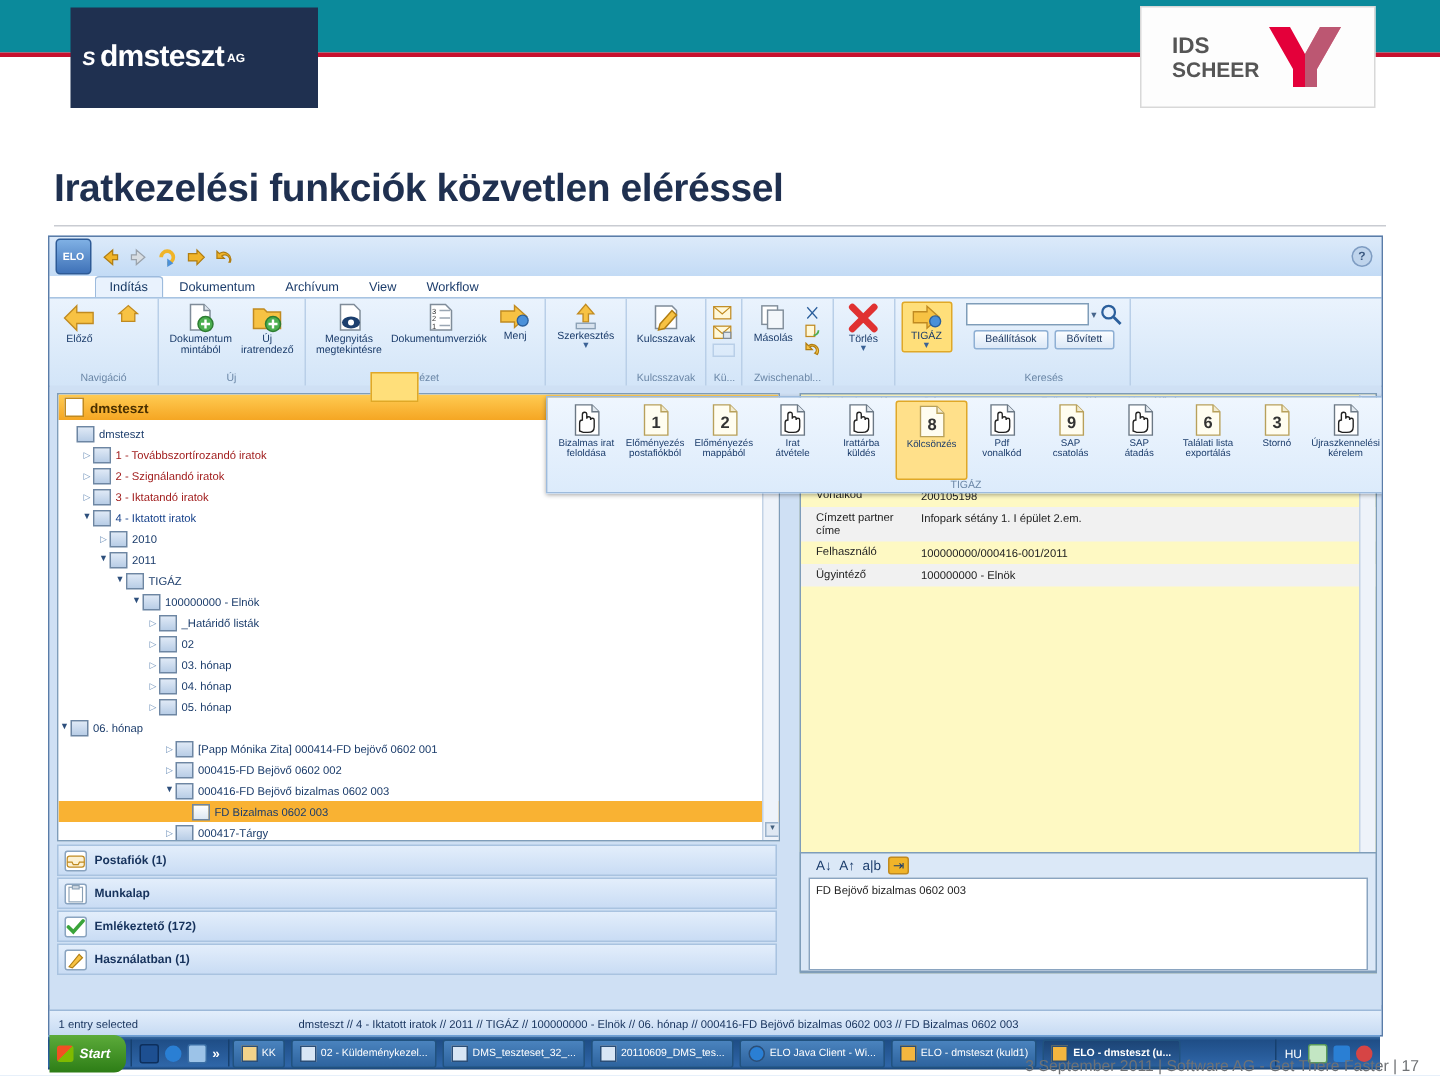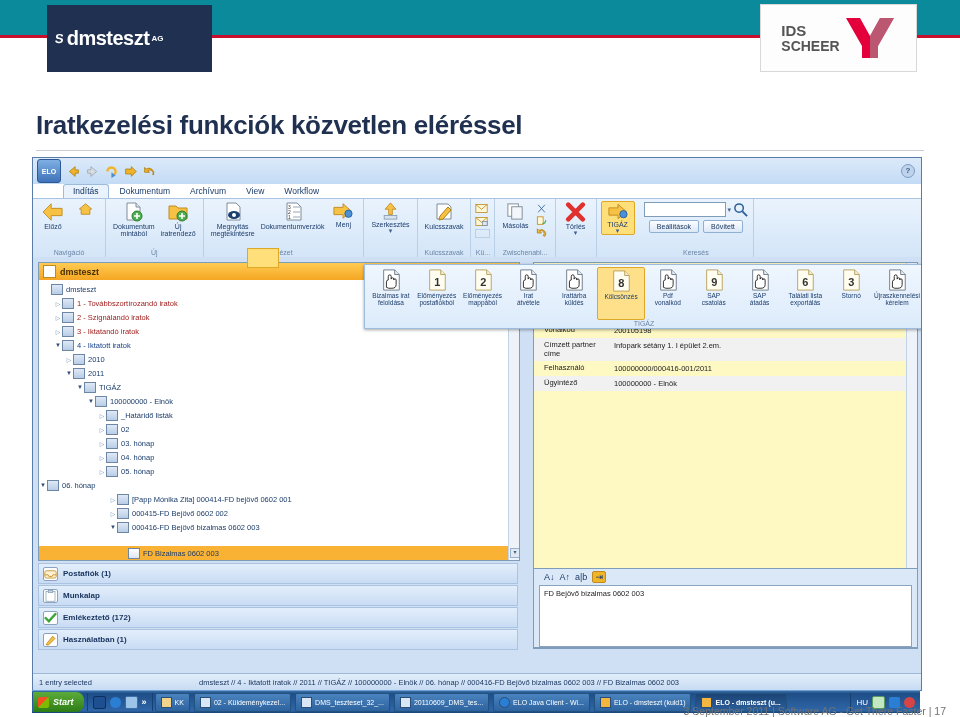--- a/index.html
+++ b/index.html
@@ -183,21 +183,21 @@
   .statusbar .left{width:160px;padding-left:6px;}
   .statusbar .path{flex:1;white-space:nowrap;overflow:hidden;}
 
   
   .taskbar{
     position:absolute;left:32px;bottom:4px;width:888px;height:22px;
     background:linear-gradient(#3a6ea5,#1f4e87 12%,#2f66a8 90%,#16406f);
     display:flex;align-items:center;border-top:1px solid #6ea0d6;
   }
   .startbtn{
-    height:20px;margin:1px 3px 1px 1px;padding:0 10px 0 5px;
+    height:25px;margin:1px 3px 1px 1px;padding:0 10px 0 5px;
     background:linear-gradient(#5cab3a,#2d7d16);border-radius:0 8px 8px 0;
     display:flex;align-items:center;color:#fff;font-size:9px;font-weight:bold;font-style:italic;
   }
   .startbtn .flag{width:11px;height:11px;margin-right:4px;background:
      linear-gradient(135deg,#f25022 50%,#7fba00 50%);border-radius:2px;}
   .quicklaunch{display:flex;align-items:center;gap:4px;padding:0 5px;border-left:1px solid #16406f;border-right:1px solid #16406f;height:18px;}
   .ql{width:11px;height:11px;border-radius:2px;}
   .tbtn{
     height:17px;margin:0 2px;padding:0 5px;display:flex;align-items:center;
     background:linear-gradient(#4a83be,#2d639e);border:1px solid #21527f;border-radius:2px;
@@ -682,21 +682,21 @@
             <div class="trow" style="padding-left: 70px;">
               <span class="arrow">▷</span>
               <span class="ficon"></span>
               <span class="tlabel ">000415-FD Bejövő 0602 002</span>
             </div>
             <div class="trow" style="padding-left: 70px;">
               <span class="arrow open">▼</span>
               <span class="ficon"></span>
               <span class="tlabel ">000416-FD Bejövő bizalmas 0602 003</span>
             </div>
-            <div class="trow sel" style="padding-left: 81px; margin-top: 12px;">
+            <div class="trow sel" style="padding-left: 81px;">
               <span class="arrow"></span>
               <span class="ficon doc"></span>
               <span class="tlabel ">FD Bizalmas 0602 003</span>
             </div>
             <div class="trow" style="padding-left: 70px;">
               <span class="arrow">▷</span>
               <span class="ficon"></span>
               <span class="tlabel ">000417-Tárgy</span>
             </div>
           </div>

